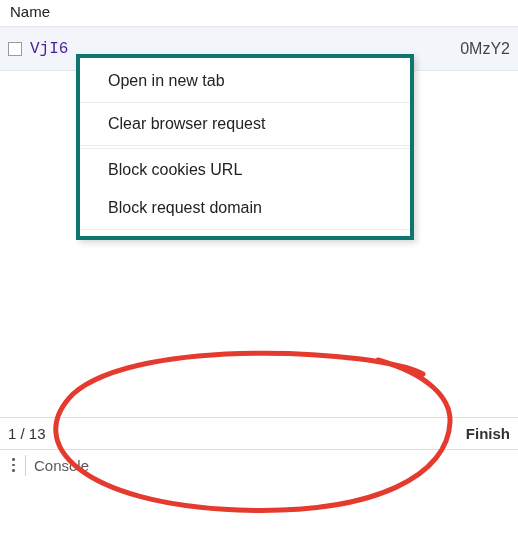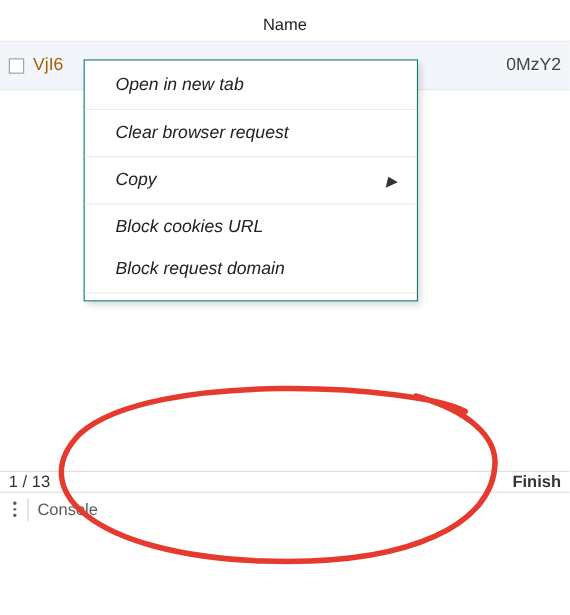--- a/index.html
+++ b/index.html
@@ -8,55 +8,55 @@
     font-family: "Segoe UI", Arial, sans-serif;
     font-size: 15px;
     color: #222;
     background: #fff;
     width: 518px;
     height: 559px;
     position: relative;
     overflow: hidden;
   }
   .header {
-    padding: 14px 10px 6px 10px;
+    padding: 3px 10px 6px 10px;
     border-bottom: 1px solid #e6e6e6;
-    text-align: center;
   }
   .row-area {
     height: 44px;
     display: flex;
     align-items: center;
     padding: 0 8px;
     background: #f2f6fb;
     border-bottom: 1px solid #e6e6e6;
   }
   .checkbox {
     width: 14px;
     height: 14px;
     border: 1px solid #9a9a9a;
     background: #fff;
     margin-right: 8px;
     flex-shrink: 0;
   }
   .row-left {
     flex: 0 0 auto;
     font-size: 16px;
-    color: #a16207;
+    color: #4c1d95;
+    font-family: Liberation Mono, monospace;
   }
   .row-right {
     margin-left: auto;
     font-size: 16px;
     color: #444;
   }
   .spacer {
     height: 346px;
   }
   .status-bar {
-    height: 20px;
+    height: 33px;
     border-top: 1px solid #ddd;
     border-bottom: 1px solid #ddd;
     display: flex;
     align-items: center;
     padding: 0 8px;
     font-size: 15px;
     color: #333;
   }
   .status-left { }
   .status-right { margin-left: auto; font-weight: bold; }
@@ -94,27 +94,26 @@
   }
   .tab-close {
     font-size: 13px;
     color: #666;
   }
   
   .ctx-menu {
     position: absolute;
     left: 76px;
     top: 54px;
-    width: 304px;
+    width: 338px;
     background: #fff;
-    border: 1px solid #0f766e;
+    border: 4px solid #0f766e;
     box-shadow: 3px 3px 6px rgba(0,0,0,0.15);
     padding: 4px 0;
     font-size: 16px;
-    font-style: italic;
   }
   .ctx-item {
     padding: 10px 18px 10px 28px;
     display: flex;
     align-items: center;
   }
   .ctx-item .sub-arrow {
     margin-left: auto;
     font-size: 13px;
     color: #333;
@@ -164,24 +163,20 @@
 
 <div class="ctx-menu">
   <div class="ctx-item">
     <span>Open in new tab</span>
   </div>
   <div class="ctx-sep"></div>
   <div class="ctx-item">
     <span>Clear browser request</span>
   </div>
   <div class="ctx-sep"></div>
-  <div class="ctx-item">
-    <span>Copy</span>
-    <span class="sub-arrow">▶</span>
-  </div>
   <div class="ctx-sep"></div>
   <div class="ctx-item">
     <span>Block cookies URL</span>
   </div>
   <div class="ctx-item">
     <span>Block request domain</span>
   </div>
   <div class="ctx-sep"></div>
 </div>
 

